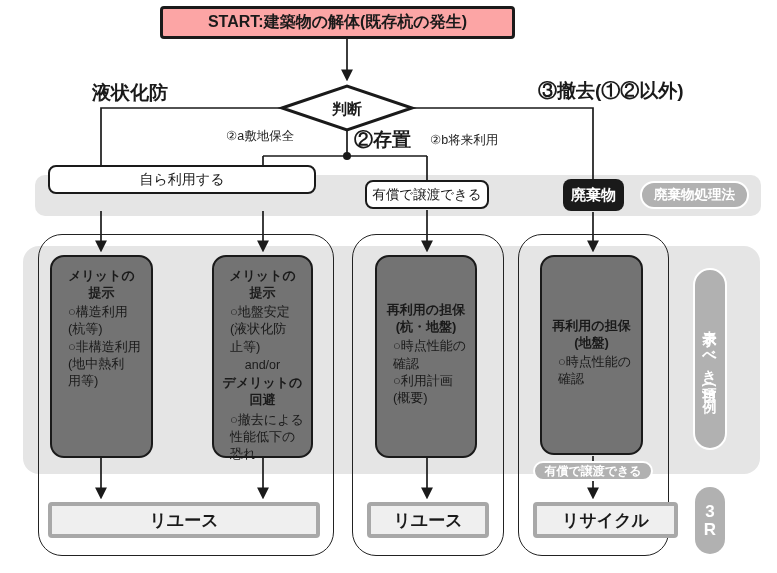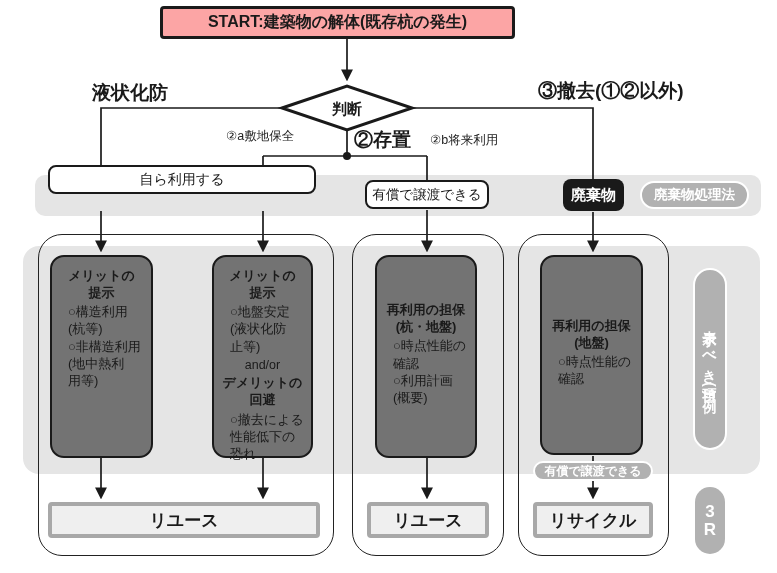--- a/index.html
+++ b/index.html
@@ -137,19 +137,19 @@
     <div class="hd ml">再利用の担保
 (地盤)</div>
     <div class="bd ml">○時点性能の
  確認</div>
   </div>
 
   <div class="abs pill recycle-law">有償で譲渡できる</div>
 
   <div class="abs bar" style="left:48px;top:502px;width:272px;height:36px;">リユース</div>
   <div class="abs bar" style="left:367px;top:502px;width:122px;height:36px;">リユース</div>
-  <div class="abs bar" style="left:533px;top:502px;width:120px;height:36px;">リサイクル</div>
+  <div class="abs bar" style="left:533px;top:502px;width:145px;height:36px;">リサイクル</div>
 
   <div class="abs pill side-pill">表示すべき項目(例)</div>
   <div class="abs three-r ml">3
 R</div>
 
 </div>
 
 </body></html>

